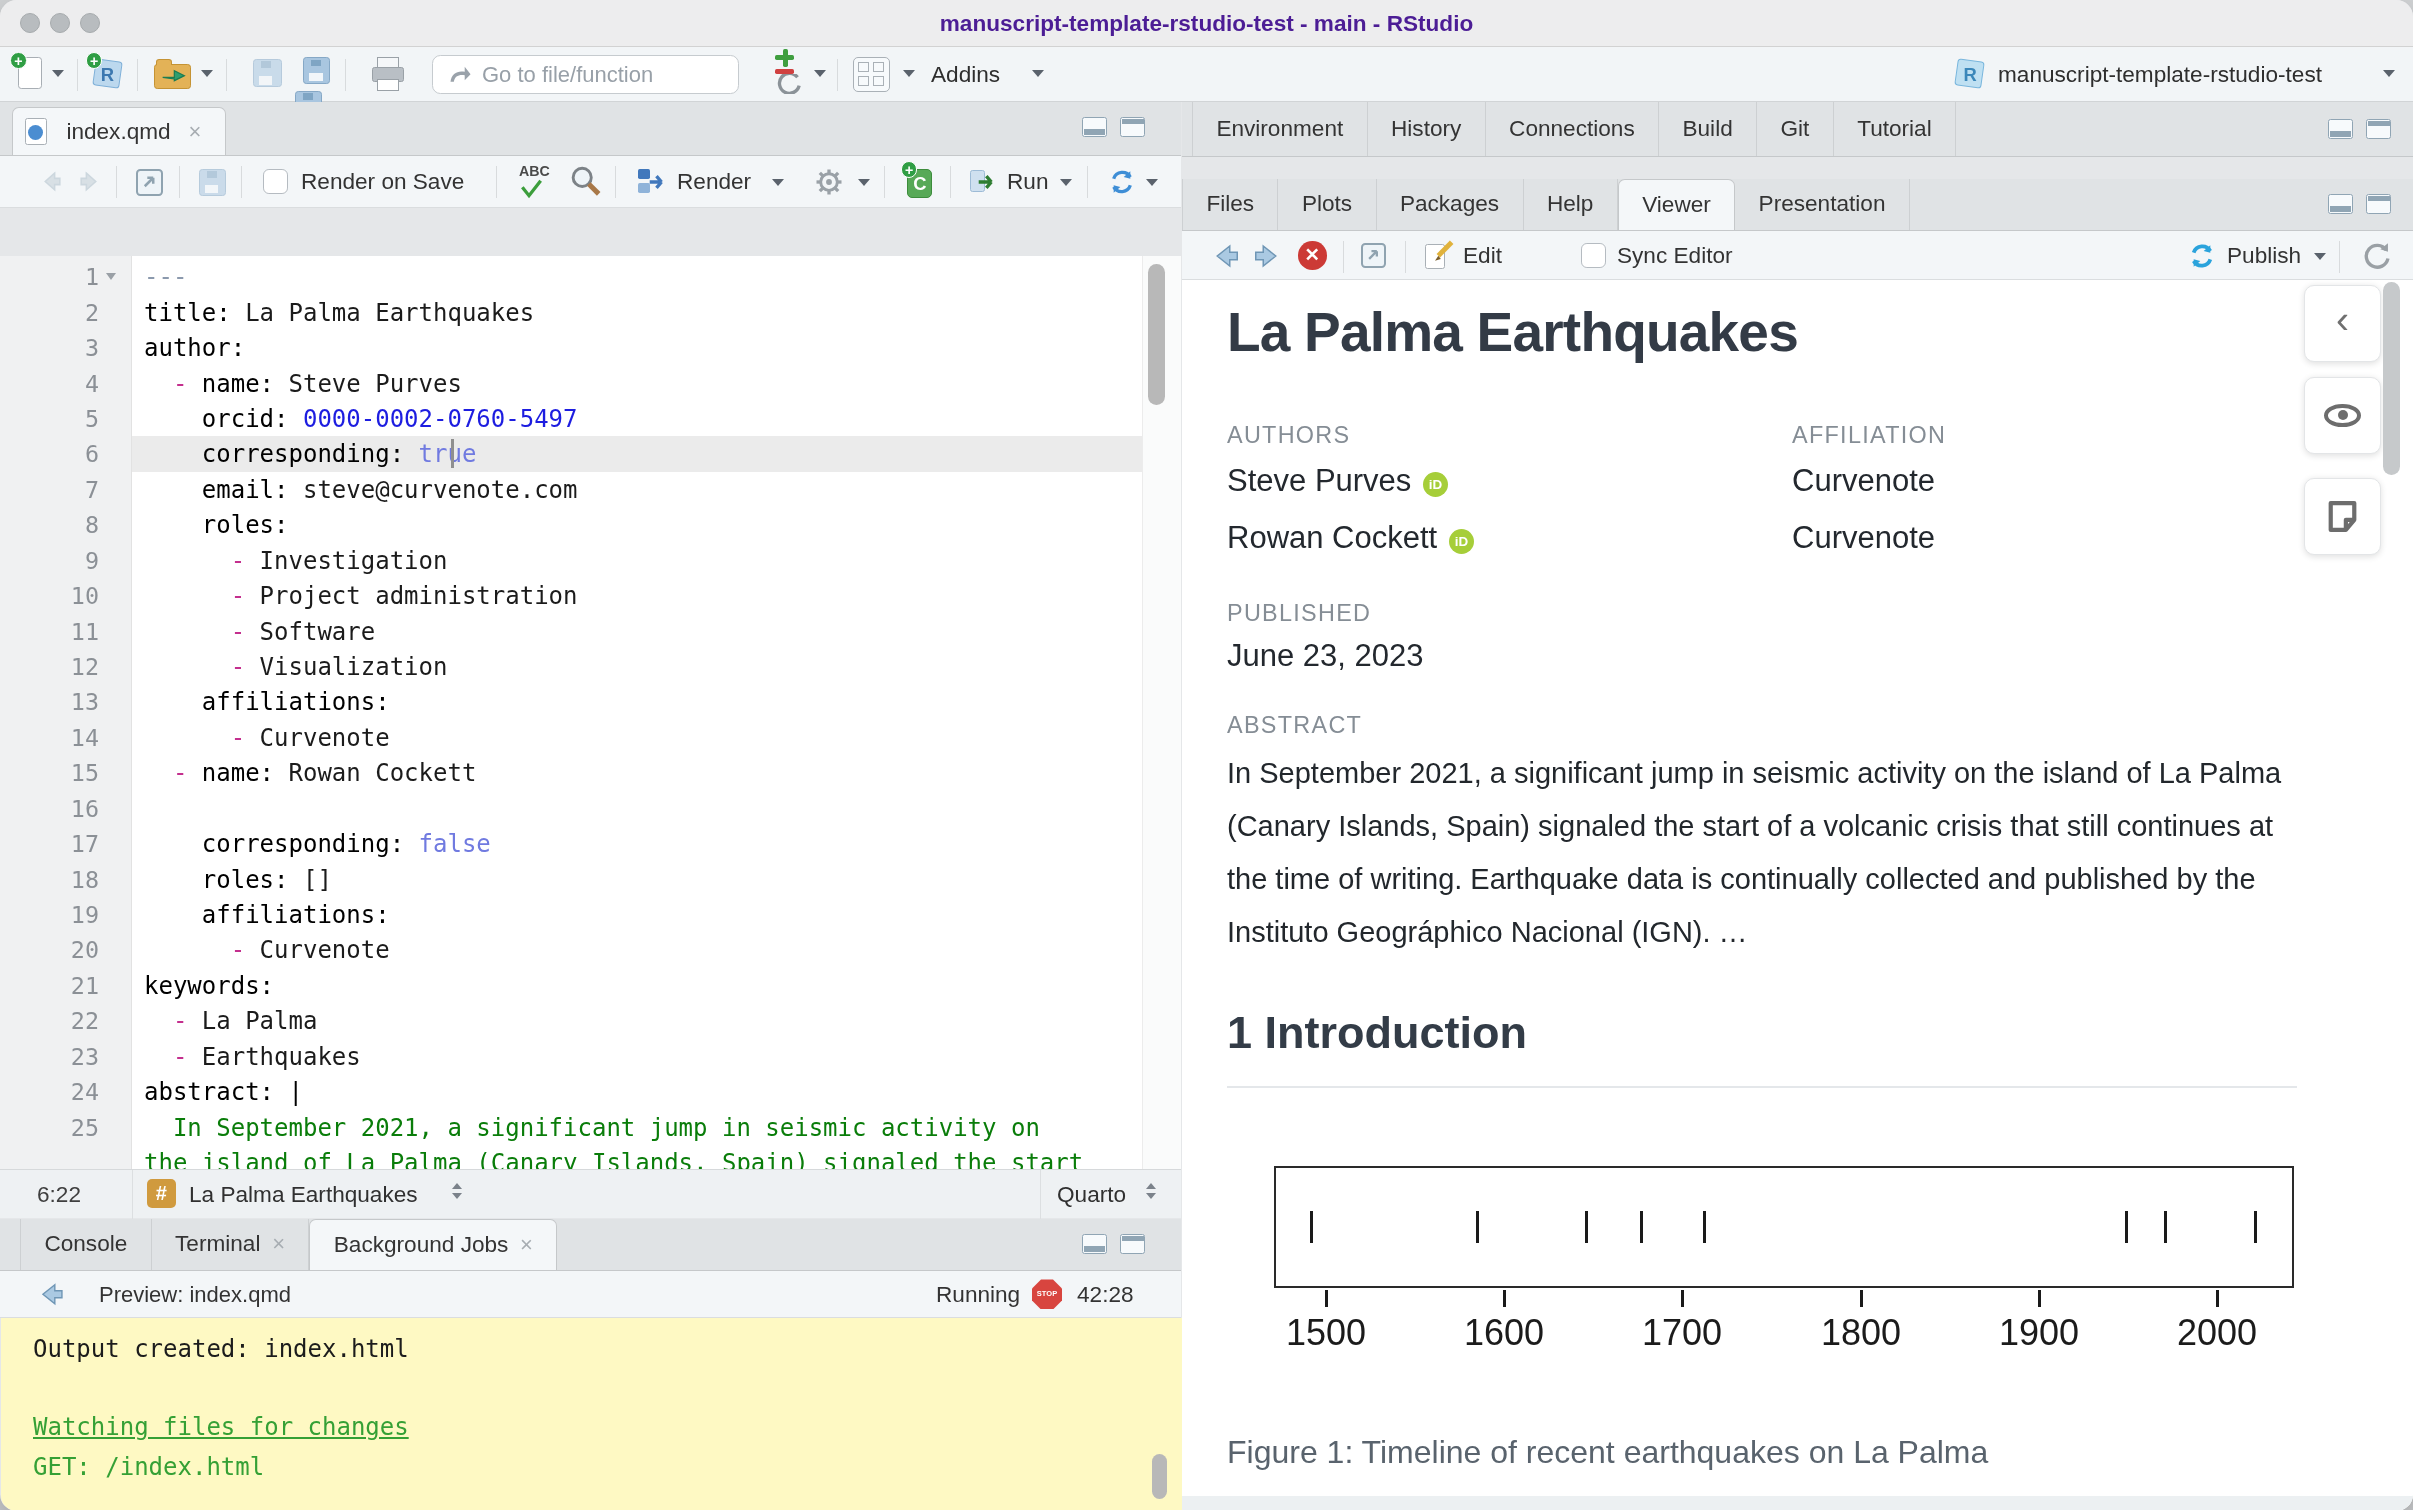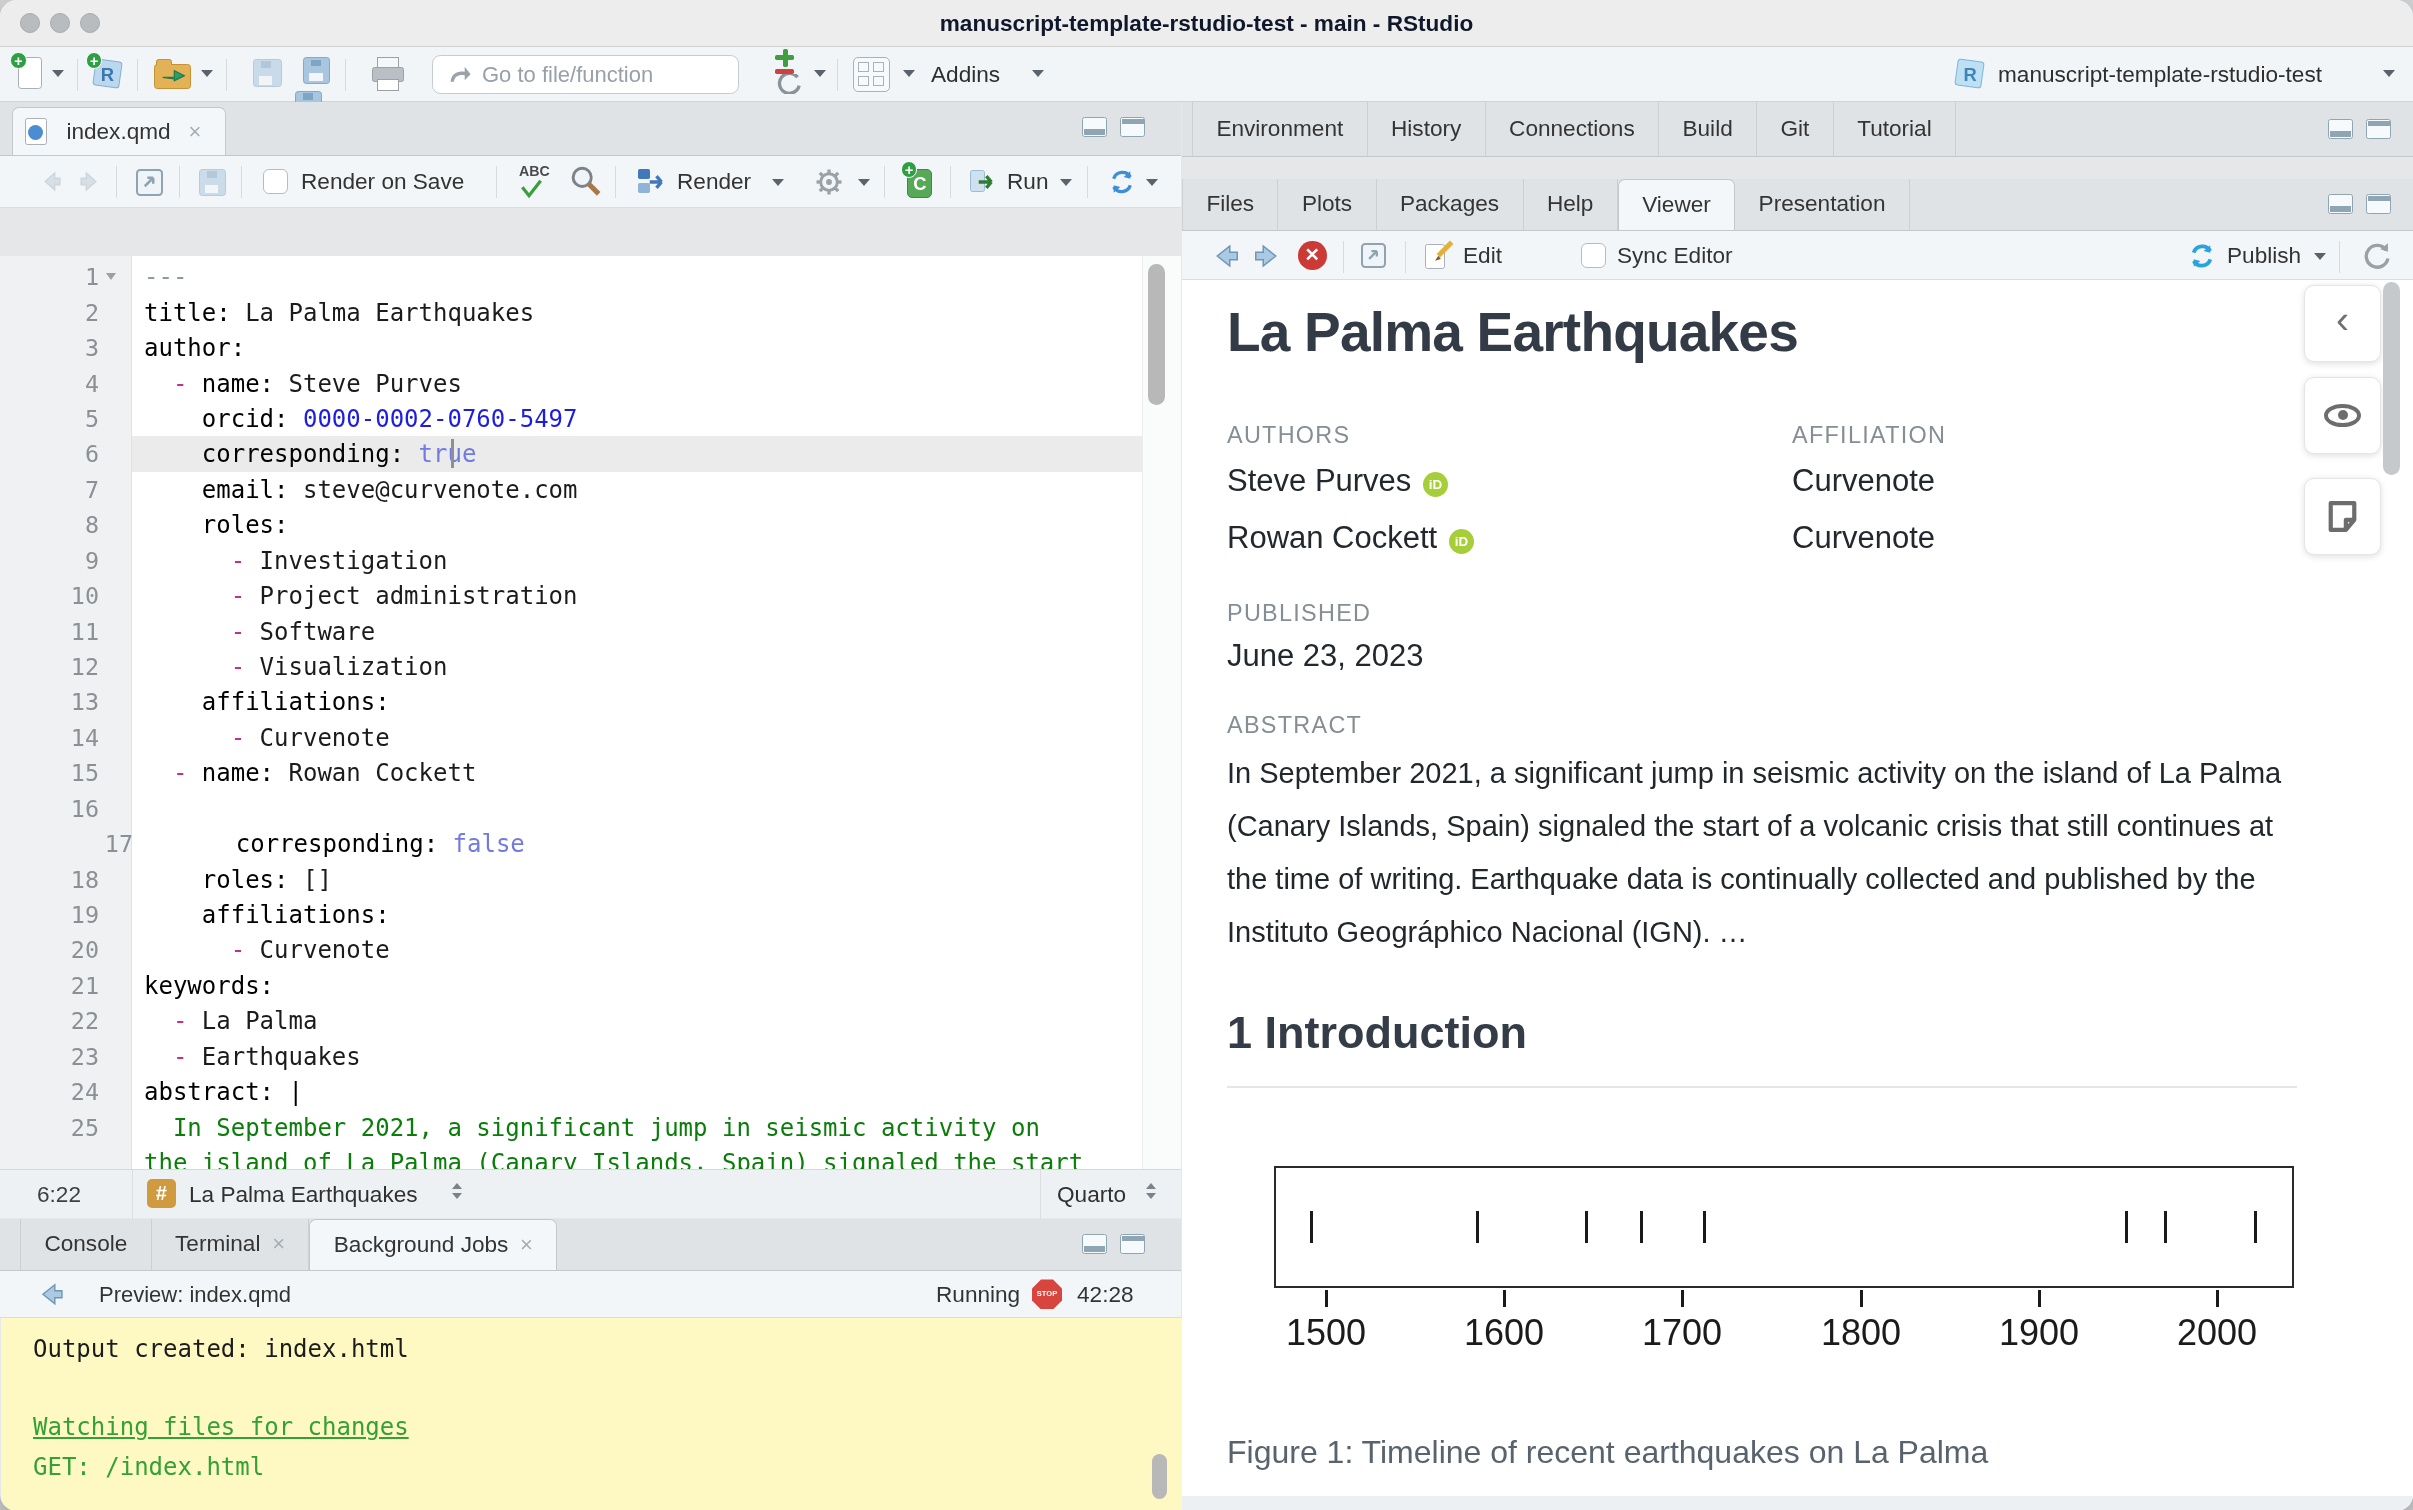--- a/index.html
+++ b/index.html
@@ -2,21 +2,21 @@
 <html style="font-size:13.4px"><head>
 <meta charset="utf-8">
 <style>
   html,body{margin:0;padding:0;background:#d6d8da;font-family:"Liberation Sans",sans-serif;}
   *{box-sizing:border-box;}
   .abs{position:absolute;}
   #win{position:relative;width:2413px;height:1511px;background:#e5e7e9;border-radius:16.7px;overflow:hidden;box-shadow:0 16.7px 50px rgba(0,0,0,.35);}
   
   #titlebar{position:absolute;left:0;top:0;width:2413px;height:47px;background:#ededee;border-bottom:0.8px solid #d2d2d2;}
   .light{position:absolute;top:13.4px;width:20px;height:20px;border-radius:50%;background:#b8bcbf;border:0.8px solid #a6aaad;}
-  #wtitle{position:absolute;left:0;top:0;width:100%;height:55px;line-height:47px;text-align:center;font-weight:bold;font-size:22.6px;color:#0f172a;}
+  #wtitle{position:absolute;left:0;top:0;width:100%;height:55px;line-height:47px;text-align:center;font-weight:bold;font-size:22.6px;color:#4c1d95;}
   
   #maintb{position:absolute;left:0;top:47px;width:2413px;height:55px;background:#f2f5f7;border-bottom:0.8px solid #d1d4d6;}
   .caret{width:0;height:0;border-left:6.7px solid transparent;border-right:6.7px solid transparent;border-top:7.5px solid #5a626c;}
   .vsep{position:absolute;top:11.7px;width:0.8px;height:32px;background:#d8dbdd;}
   .tbtxt{font-size:22.6px;color:#2e2e2e;line-height:55px;}
   #goto{position:absolute;left:432px;top:8.4px;width:307px;height:39px;background:#fff;border:0.8px solid #c6cbcf;border-radius:8.4px;}
   #goto input{position:absolute;left:47px;top:1.7px;width:243px;height:33px;border:0;outline:0;font-size:22px;color:#5a5a5a;background:transparent;font-family:"Liberation Sans",sans-serif;}
   #goto input::placeholder{color:#98a0a8;}
   
   .pageicon{background:#fff;border:1.7px solid #a8aeb4;border-radius:3.3px;}
@@ -311,21 +311,21 @@
           <span class="gnum">14</span>
           <span class="ct"><span class="c-p">      </span><span class="c-d">-</span><span class="c-p"> Curvenote</span></span>
         </div>
         <div class="crow" style="top: 499px;">
           <span class="gnum">15</span>
           <span class="ct"><span class="c-p">  </span><span class="c-d">-</span><span class="c-p"> </span><span class="c-k">name:</span><span class="c-p"> Rowan Cockett</span></span>
         </div>
         <div class="crow" style="top: 535px;">
           <span class="gnum">16</span>
         </div>
-        <div class="crow" style="top: 570px; margin-left: 34px;">
+        <div class="crow" style="top: 570px;">
           <span class="gnum">17</span>
           <span class="ct"><span class="c-p">    </span><span class="c-k">corresponding:</span><span class="c-p"> </span><span class="c-b">false</span></span>
         </div>
         <div class="crow" style="top: 606px;">
           <span class="gnum">18</span>
           <span class="ct"><span class="c-p">    </span><span class="c-k">roles:</span><span class="c-p"> []</span></span>
         </div>
         <div class="crow" style="top: 641px;">
           <span class="gnum">19</span>
           <span class="ct"><span class="c-p">    </span><span class="c-k">affiliations:</span></span>

